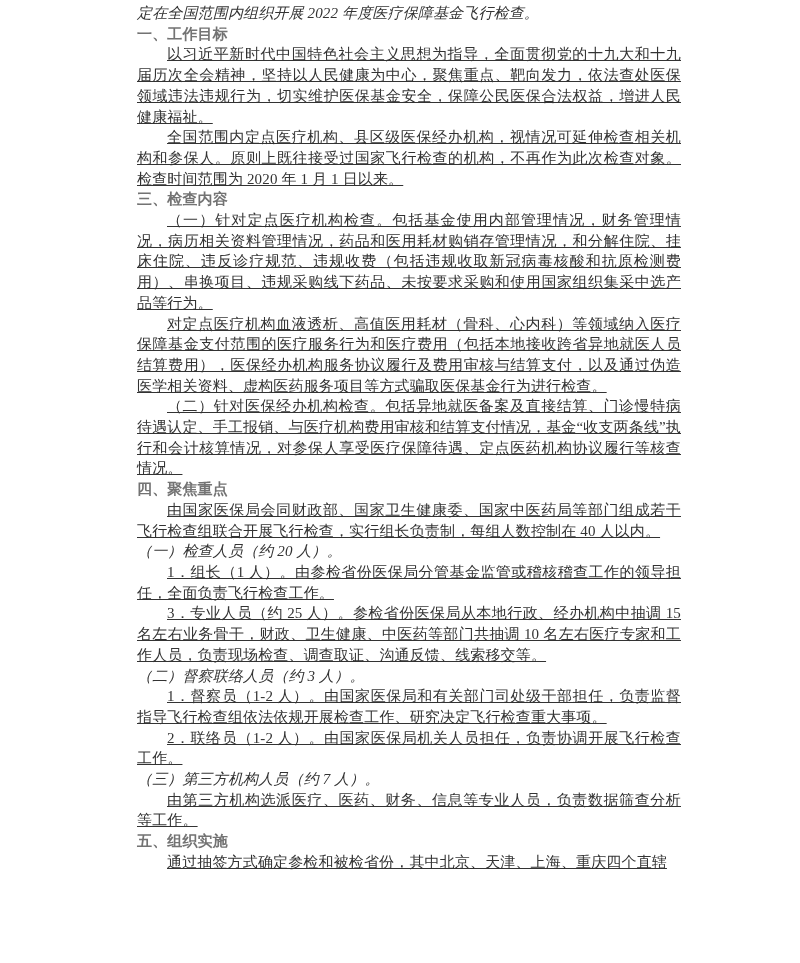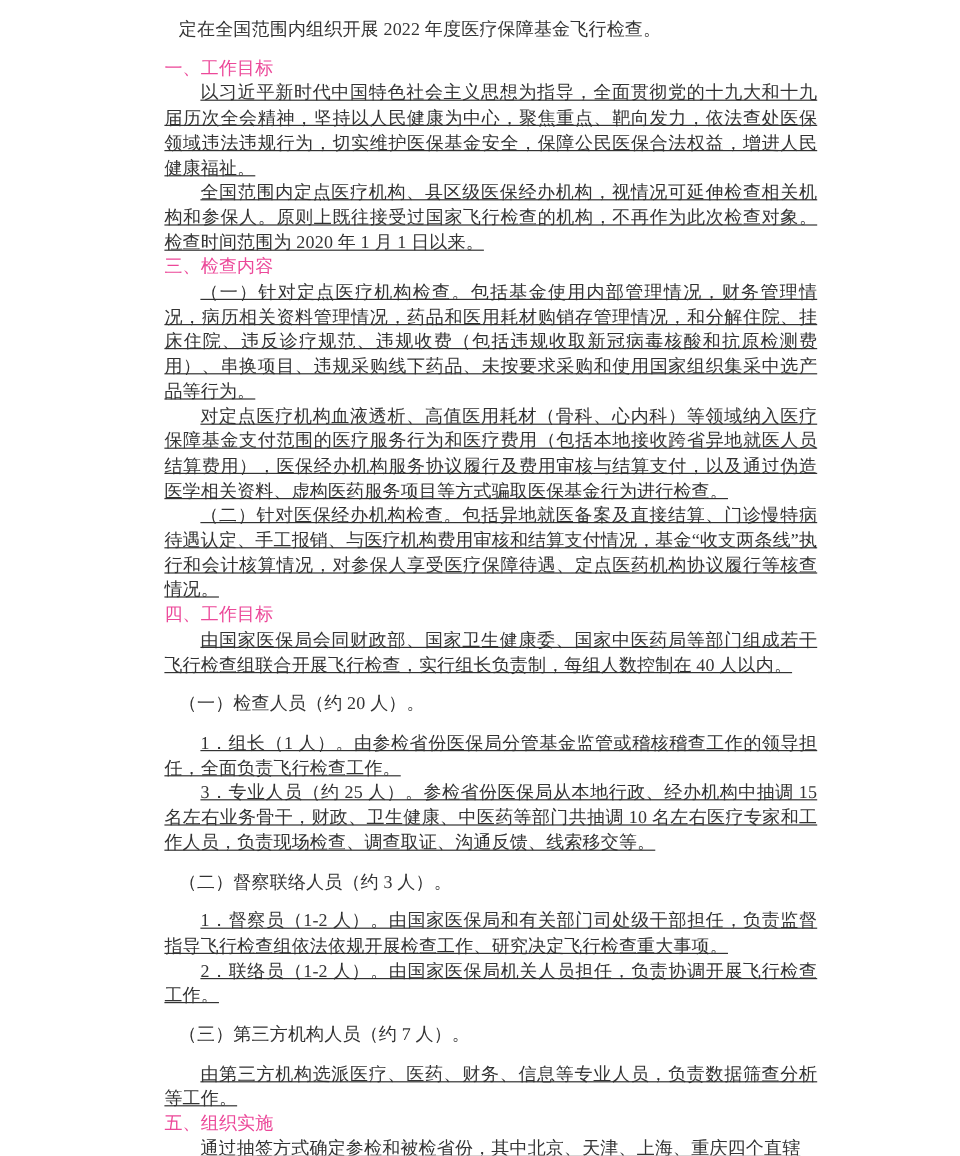--- a/index.html
+++ b/index.html
@@ -24,45 +24,46 @@
     letter-spacing: 0.15px;
     color: #333333;
     text-align: justify;
   }
   .para {
     margin: 0;
     text-indent: 2em;
     text-decoration: underline;
   }
   .flush {
-    margin: 12px;
+    margin: 0;
     text-indent: 0;
+    font-style: italic;
   }
   .heading {
     margin: 0;
     text-indent: 0;
     font-family: "Liberation Sans", "DejaVu Sans", sans-serif;
-    font-weight: 400;
+    font-weight: 700;
     font-size: 15px;
-    color: #ec4899;
+    color: #737373;
   }
 </style>
 </head>
 <body>
 
 <div class="page">
   <p class="flush">定在全国范围内组织开展 2022 年度医疗保障基金飞行检查。</p>
   <h2 class="heading">一、工作目标</h2>
   <p class="para">以习近平新时代中国特色社会主义思想为指导，全面贯彻党的十九大和十九届历次全会精神，坚持以人民健康为中心，聚焦重点、靶向发力，依法查处医保领域违法违规行为，切实维护医保基金安全，保障公民医保合法权益，增进人民健康福祉。</p>
   <p class="para">全国范围内定点医疗机构、县区级医保经办机构，视情况可延伸检查相关机构和参保人。原则上既往接受过国家飞行检查的机构，不再作为此次检查对象。检查时间范围为 2020 年 1 月 1 日以来。</p>
   <h2 class="heading">三、检查内容</h2>
   <p class="para">（一）针对定点医疗机构检查。包括基金使用内部管理情况，财务管理情况，病历相关资料管理情况，药品和医用耗材购销存管理情况，和分解住院、挂床住院、违反诊疗规范、违规收费（包括违规收取新冠病毒核酸和抗原检测费用）、串换项目、违规采购线下药品、未按要求采购和使用国家组织集采中选产品等行为。</p>
   <p class="para">对定点医疗机构血液透析、高值医用耗材（骨科、心内科）等领域纳入医疗保障基金支付范围的医疗服务行为和医疗费用（包括本地接收跨省异地就医人员结算费用），医保经办机构服务协议履行及费用审核与结算支付，以及通过伪造医学相关资料、虚构医药服务项目等方式骗取医保基金行为进行检查。</p>
   <p class="para">（二）针对医保经办机构检查。包括异地就医备案及直接结算、门诊慢特病待遇认定、手工报销、与医疗机构费用审核和结算支付情况，基金“收支两条线”执行和会计核算情况，对参保人享受医疗保障待遇、定点医药机构协议履行等核查情况。</p>
-  <h2 class="heading">四、工作目标</h2>
+  <h2 class="heading">四、聚焦重点</h2>
   <p class="para">由国家医保局会同财政部、国家卫生健康委、国家中医药局等部门组成若干飞行检查组联合开展飞行检查，实行组长负责制，每组人数控制在 40 人以内。</p>
   <p class="flush">（一）检查人员（约 20 人）。</p>
   <p class="para">1．组长（1 人）。由参检省份医保局分管基金监管或稽核稽查工作的领导担任，全面负责飞行检查工作。</p>
   <p class="para">3．专业人员（约 25 人）。参检省份医保局从本地行政、经办机构中抽调 15 名左右业务骨干，财政、卫生健康、中医药等部门共抽调 10 名左右医疗专家和工作人员，负责现场检查、调查取证、沟通反馈、线索移交等。</p>
   <p class="flush">（二）督察联络人员（约 3 人）。</p>
   <p class="para">1．督察员（1-2 人）。由国家医保局和有关部门司处级干部担任，负责监督指导飞行检查组依法依规开展检查工作、研究决定飞行检查重大事项。</p>
   <p class="para">2．联络员（1-2 人）。由国家医保局机关人员担任，负责协调开展飞行检查工作。</p>
   <p class="flush">（三）第三方机构人员（约 7 人）。</p>
   <p class="para">由第三方机构选派医疗、医药、财务、信息等专业人员，负责数据筛查分析等工作。</p>
   <h2 class="heading">五、组织实施</h2>

